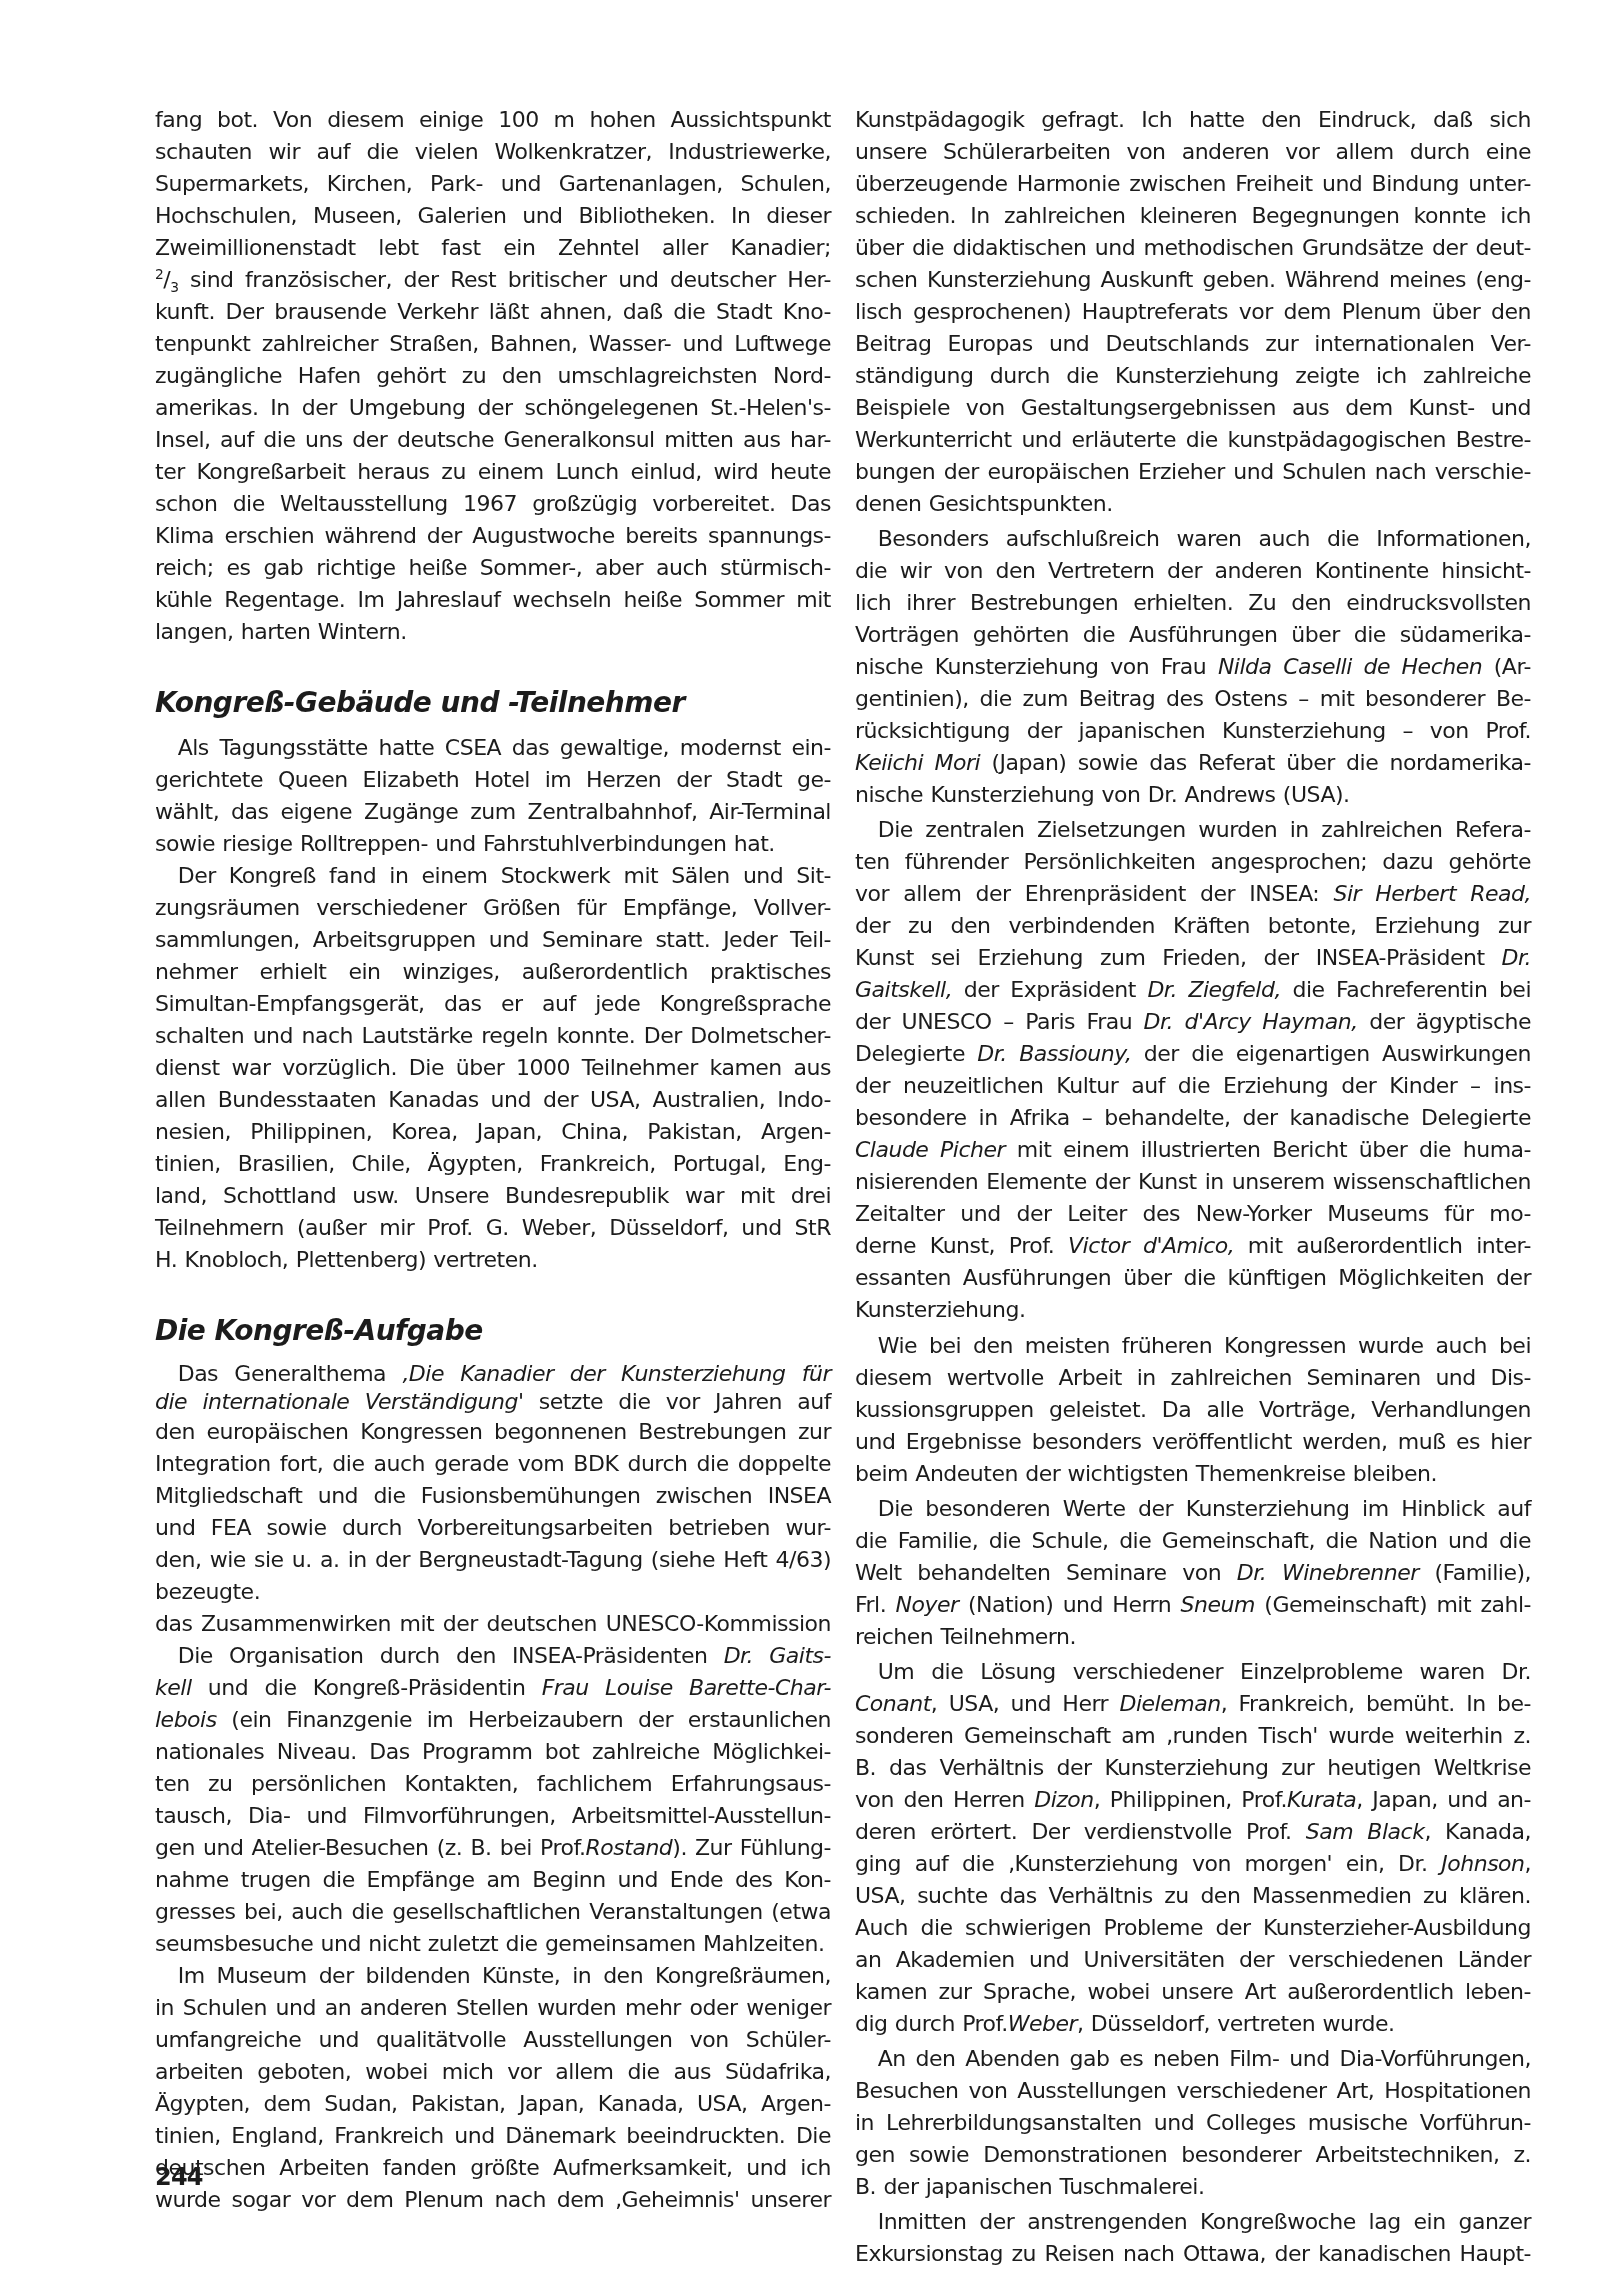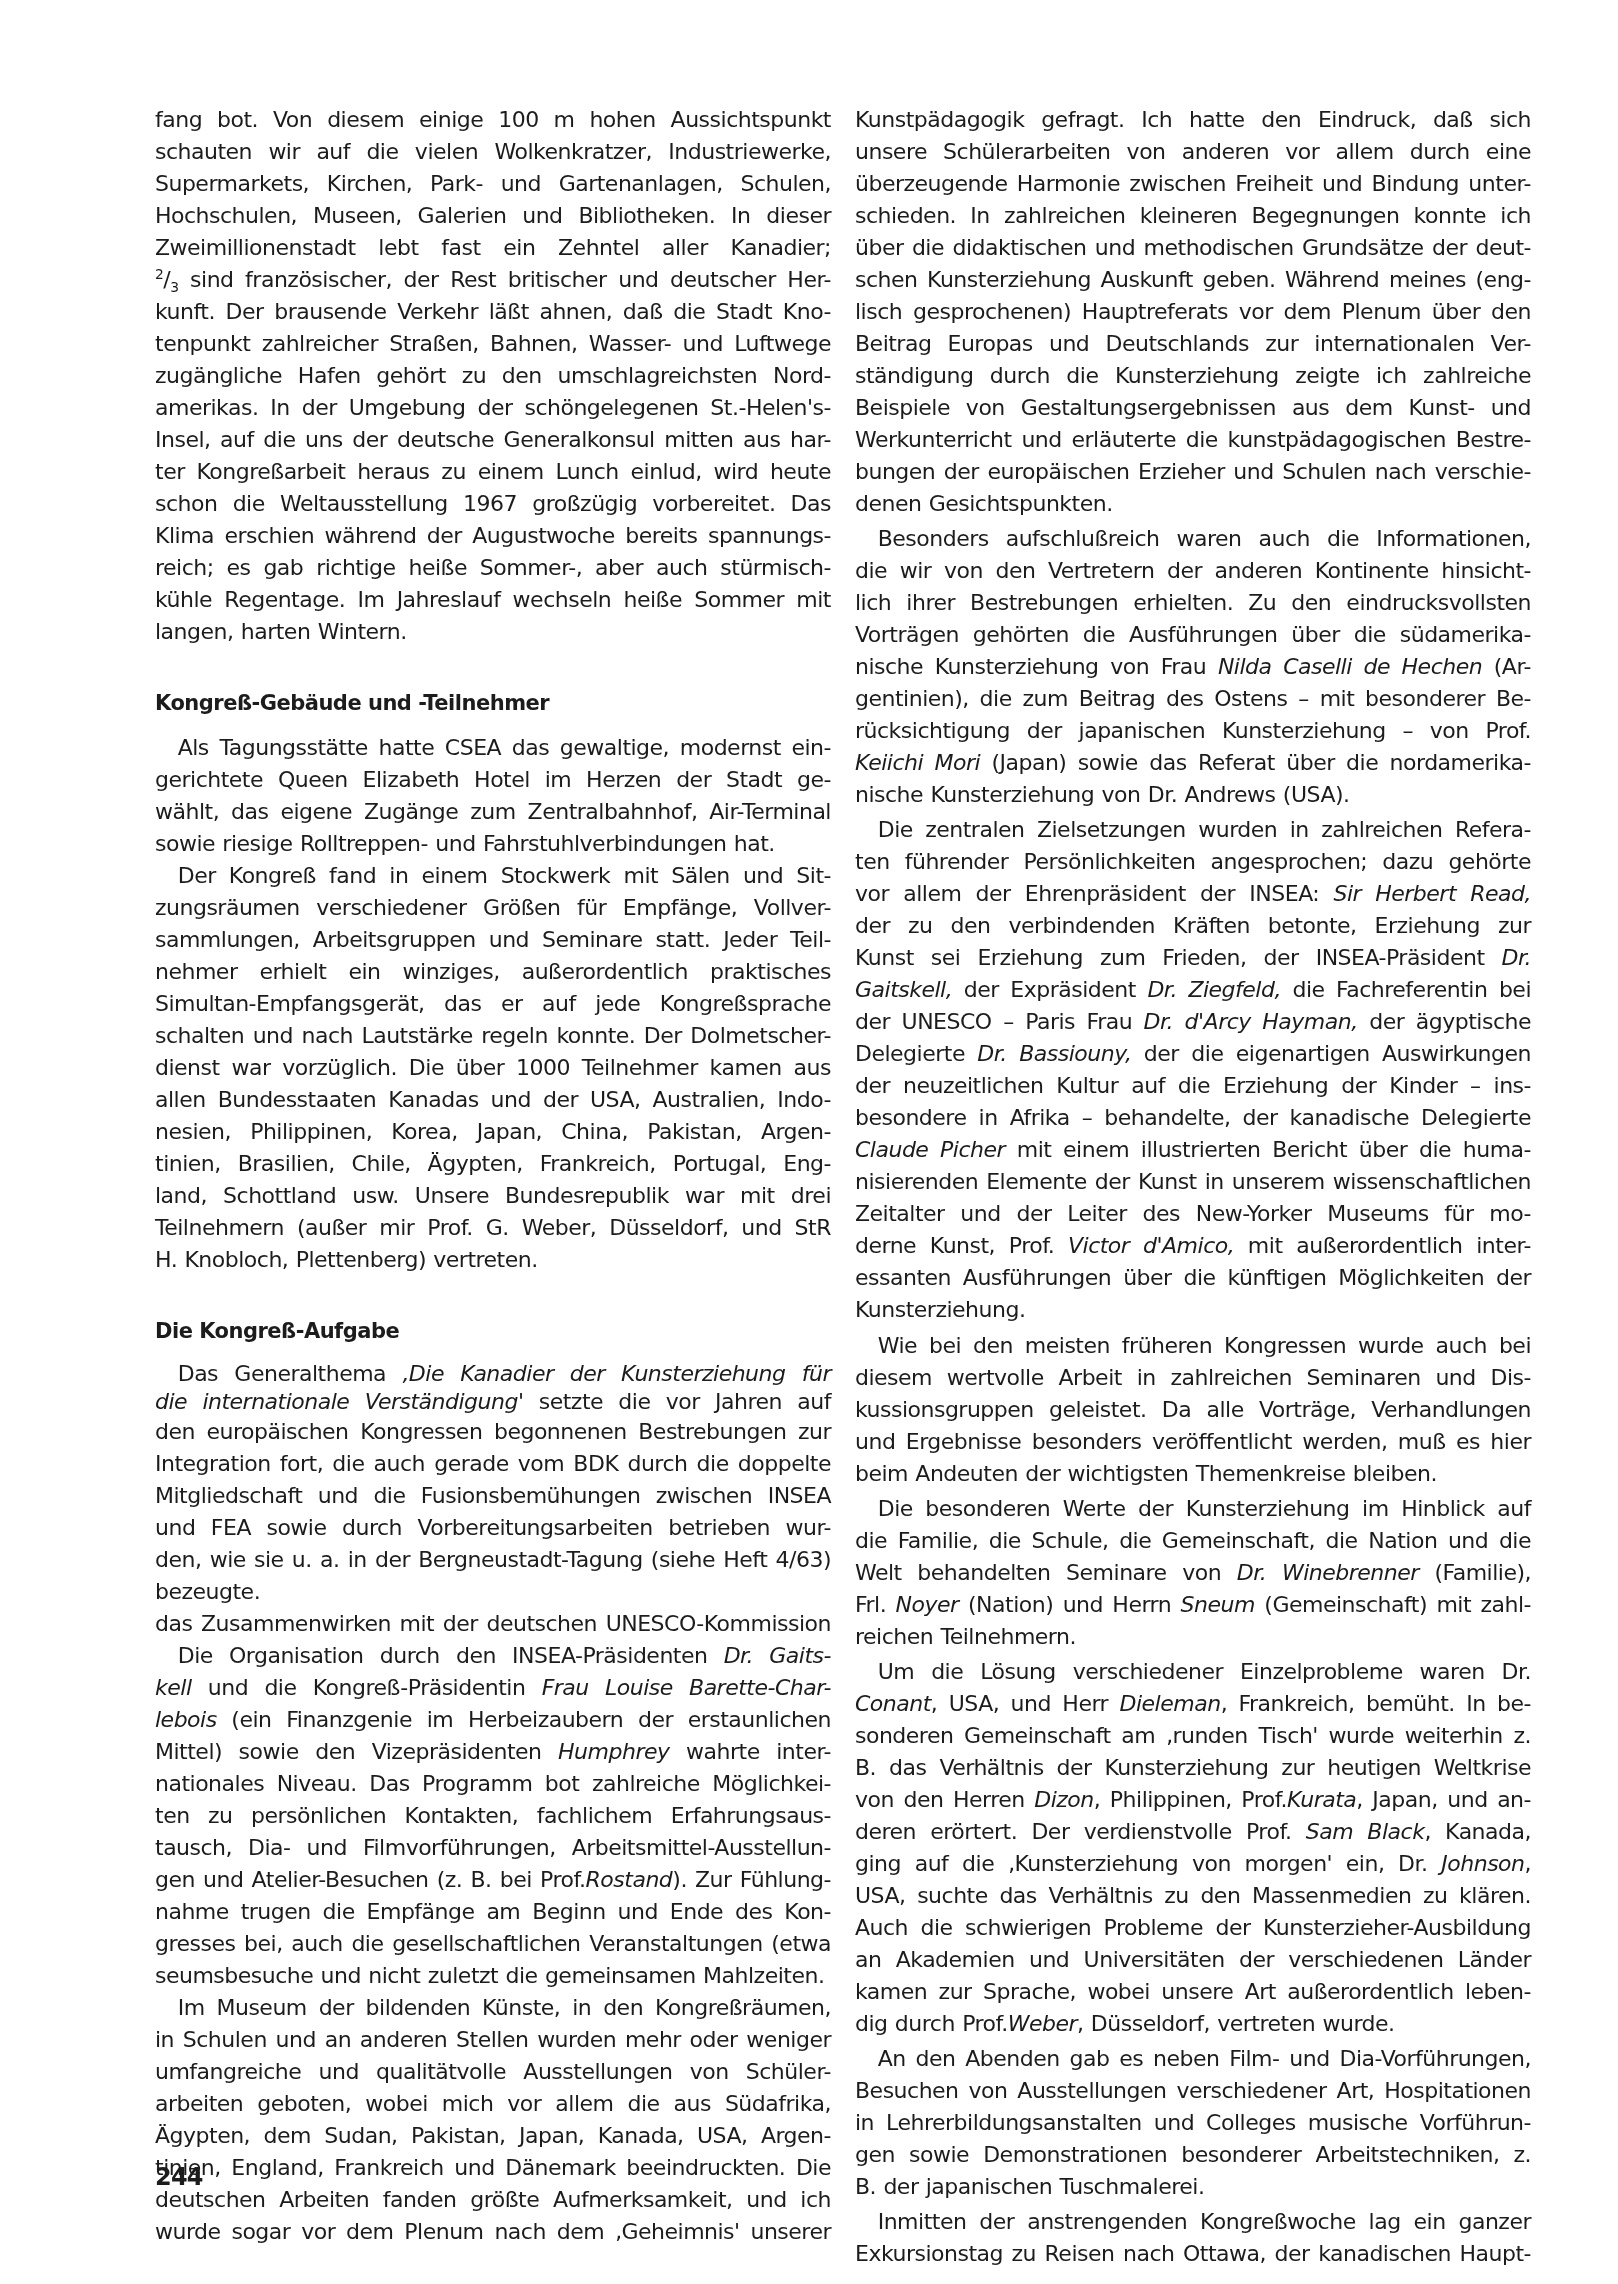--- a/index.html
+++ b/index.html
@@ -9,22 +9,22 @@
   .col { position:absolute; top:104px; width:676px; }
   .col-left { left:155px; }
   .col-right { left:855px; }
   .line { display:block; height:32px; line-height:32px; font-size:22px;
           white-space:nowrap; text-align:justify; text-align-last:justify;
           letter-spacing:-0.5px; word-spacing:0.8px; }
   .line.last { text-align-last:left; }
   .line.indent { padding-left:22.7px; }
   .col-right .line { height:32px; line-height:32px; }
   .gap-sm { height:3.2px; }
-  .heading { display:block; font-weight:bold; font-size:21px; height:32px; line-height:32px;
-             letter-spacing:-0.5px; margin-top:39px; margin-bottom:13px; }
+  .heading { display:block; font-weight:bold; font-size:28px; height:32px; line-height:32px;
+             letter-spacing:-0.5px; margin-top:39px; margin-bottom:13px;font-style:italic; }
   .it { font-style:italic; }
   .tight .line { height:28px; line-height:28px; }
   .page-number { position:absolute; left:155px; top:2163px; font-weight:bold; font-size:24px;
                  letter-spacing:-0.8px; }
   sup, sub { font-size:13.8px; line-height:0; }
 </style>
 </head>
 <body>
 
 <div class="page">
@@ -87,21 +87,20 @@
       <span class="line">und FEA sowie durch Vorbereitungsarbeiten betrieben wur-</span>
       <span class="line">den, wie sie u. a. in der Bergneustadt-Tagung (siehe Heft 4/63)</span>
       <span class="line last">bezeugte.</span>
       <span class="line">das Zusammenwirken mit der deutschen UNESCO-Kommission</span>
     </div>
 
     <div>
       <span class="line indent"><span>Die Organisation durch den INSEA-Präsidenten </span><span class="it">Dr. Gaits-</span></span>
       <span class="line"><span class="it">kell</span><span> und die Kongreß-Präsidentin </span><span class="it">Frau Louise Barette-Char-</span></span>
       <span class="line"><span class="it">lebois</span><span> (ein Finanzgenie im Herbeizaubern der erstaunlichen</span></span>
-      <span class="line"><span>Mittel) sowie den Vizepräsidenten </span><span class="it">Humphrey</span><span> wahrte inter-</span></span>
       <span class="line">nationales Niveau. Das Programm bot zahlreiche Möglichkei-</span>
       <span class="line">ten zu persönlichen Kontakten, fachlichem Erfahrungsaus-</span>
       <span class="line">tausch, Dia- und Filmvorführungen, Arbeitsmittel-Ausstellun-</span>
       <span class="line"><span>gen und Atelier-Besuchen (z. B. bei Prof.</span><span class="it">Rostand</span><span>). Zur Fühlung-</span></span>
       <span class="line">nahme trugen die Empfänge am Beginn und Ende des Kon-</span>
       <span class="line">gresses bei, auch die gesellschaftlichen Veranstaltungen (etwa</span>
       <span class="line last">seumsbesuche und nicht zuletzt die gemeinsamen Mahlzeiten.</span>
     </div>
 
     <div>

